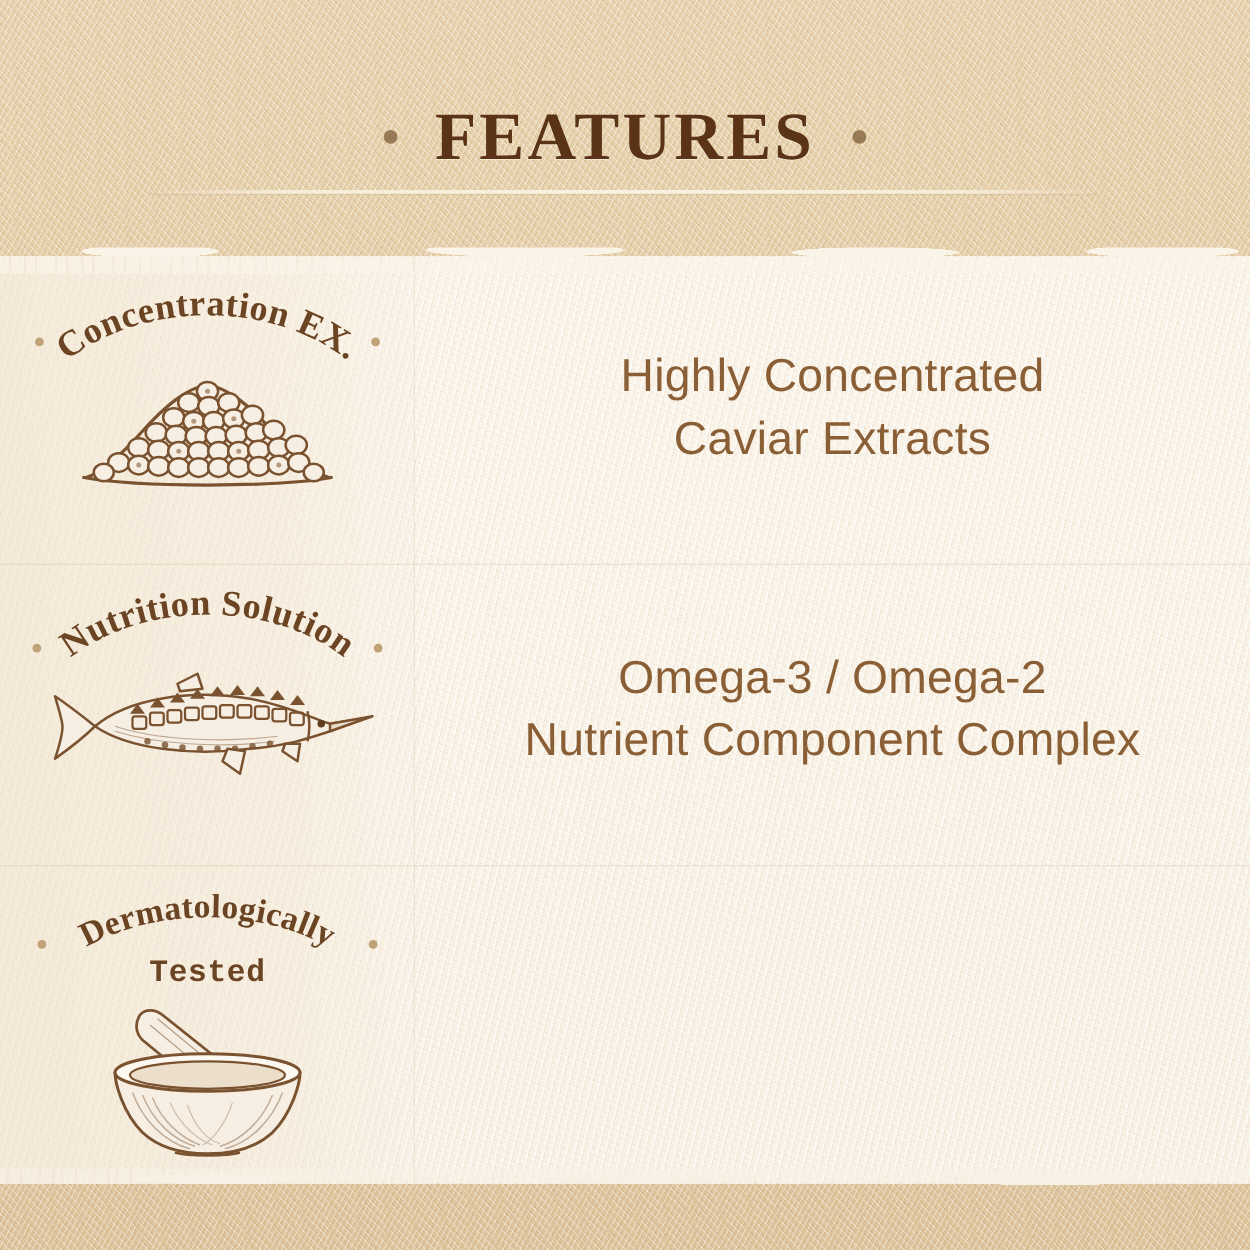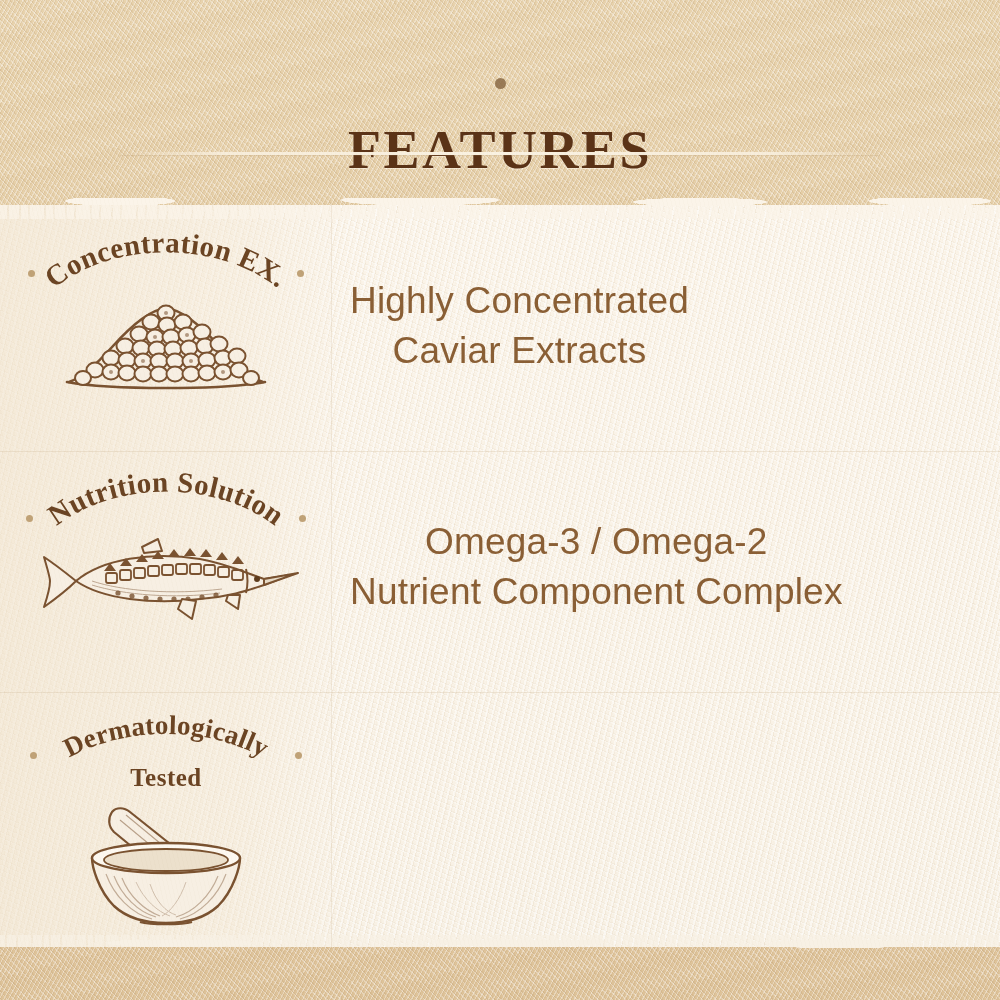--- a/index.html
+++ b/index.html
@@ -74,21 +74,21 @@
   
   .seam { position:absolute; left:0; width:1000px; height:1px; background:rgba(205,182,150,.28); }
   .seam.s1 { top:246px; }
   .seam.s2 { top:487px; }
   .vseam { position:absolute; top:0; left:331px; width:1px; height:100%; background:rgba(205,182,150,.22); }
 
   
   .header { position:absolute; left:0; top:0; width:1000px; height:205px; }
   .title-row {
     position:absolute; left:0; top:78px; width:1000px;
-    display:flex; align-items:center; justify-content:center; gap:30px;flex-direction:column;
+    display:flex; align-items:center; justify-content:center; gap:30px;
   }
   .title {
     font-family:"Liberation Serif", serif;
     font-weight:700;
     font-size:54px;
     letter-spacing:2.5px;
     color:#5b3317;
     text-shadow:0 1px 0 rgba(255,250,238,.5);
   }
   .tdot { width:11px; height:11px; border-radius:50%; background:#8a6a45; opacity:.85; }
@@ -107,21 +107,21 @@
   .row.r2 { top:241px; }
   .row.r3 { top:482px; height:260px; }
 
   .badge-cell {
     width:332px; flex:0 0 332px;
     position:relative;
     display:flex; align-items:center; justify-content:center;
   }
   .text-cell {
     flex:1; position:relative;
-    display:flex; align-items:center; 
+    display:flex; align-items:center; justify-content:center;
     padding:0 18px;
   }
   .feature-text {
     text-align:center;
     color:#8a5f35;
     font-size:37px;
     line-height:1.33;
     font-weight:400;
     letter-spacing:.2px;
     white-space:pre-line;
@@ -132,21 +132,21 @@
   
   .badge { position:relative; width:300px; height:200px; }
   .arc-svg { position:absolute; left:0; top:0; width:300px; height:92px; overflow:visible; }
   .arc-svg text {
     font-family:"Liberation Serif", serif;
     font-weight:700;
     fill:#6b4423;
   }
   .sub-line {
     position:absolute; left:0; top:54px; width:300px; text-align:center;
-    font-family:Liberation Serif, serif; font-weight:700;
+    font-family:Liberation Mono, monospace; font-weight:700;
     font-size:25px; color:#6b4423; letter-spacing:.5px;
   }
   .bdot { position:absolute; width:7px; height:7px; border-radius:50%; background:#c0a277; }
   .art { position:absolute; left:0; top:60px; width:300px; height:140px; }
   .art svg { display:block; margin:0 auto; }
 
   .tex-overlay {
     position:absolute; inset:0; pointer-events:none;
     background:
       repeating-linear-gradient(77deg, rgba(255,255,255,.05) 0 1px, rgba(190,165,130,.035) 1px 2px, transparent 2px 4px);

